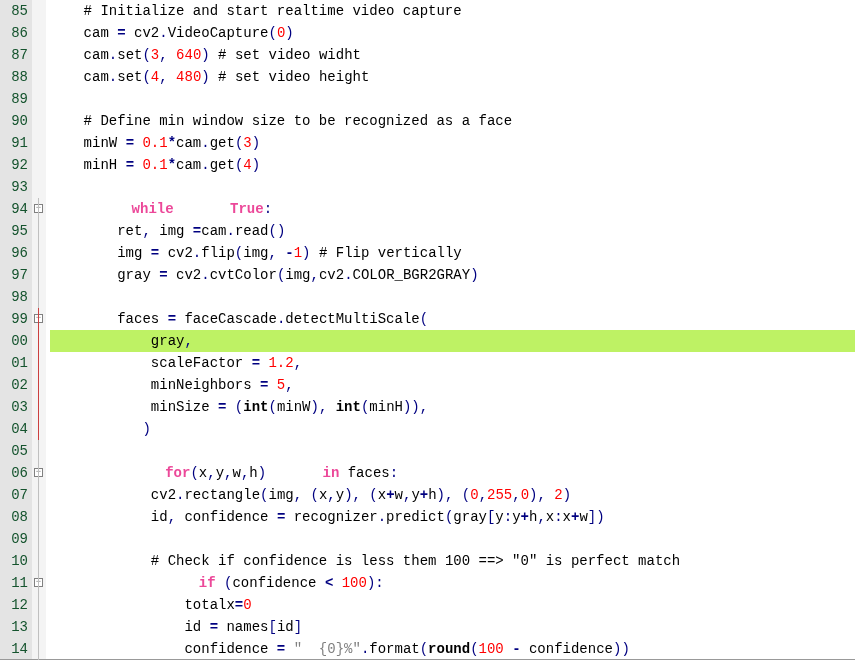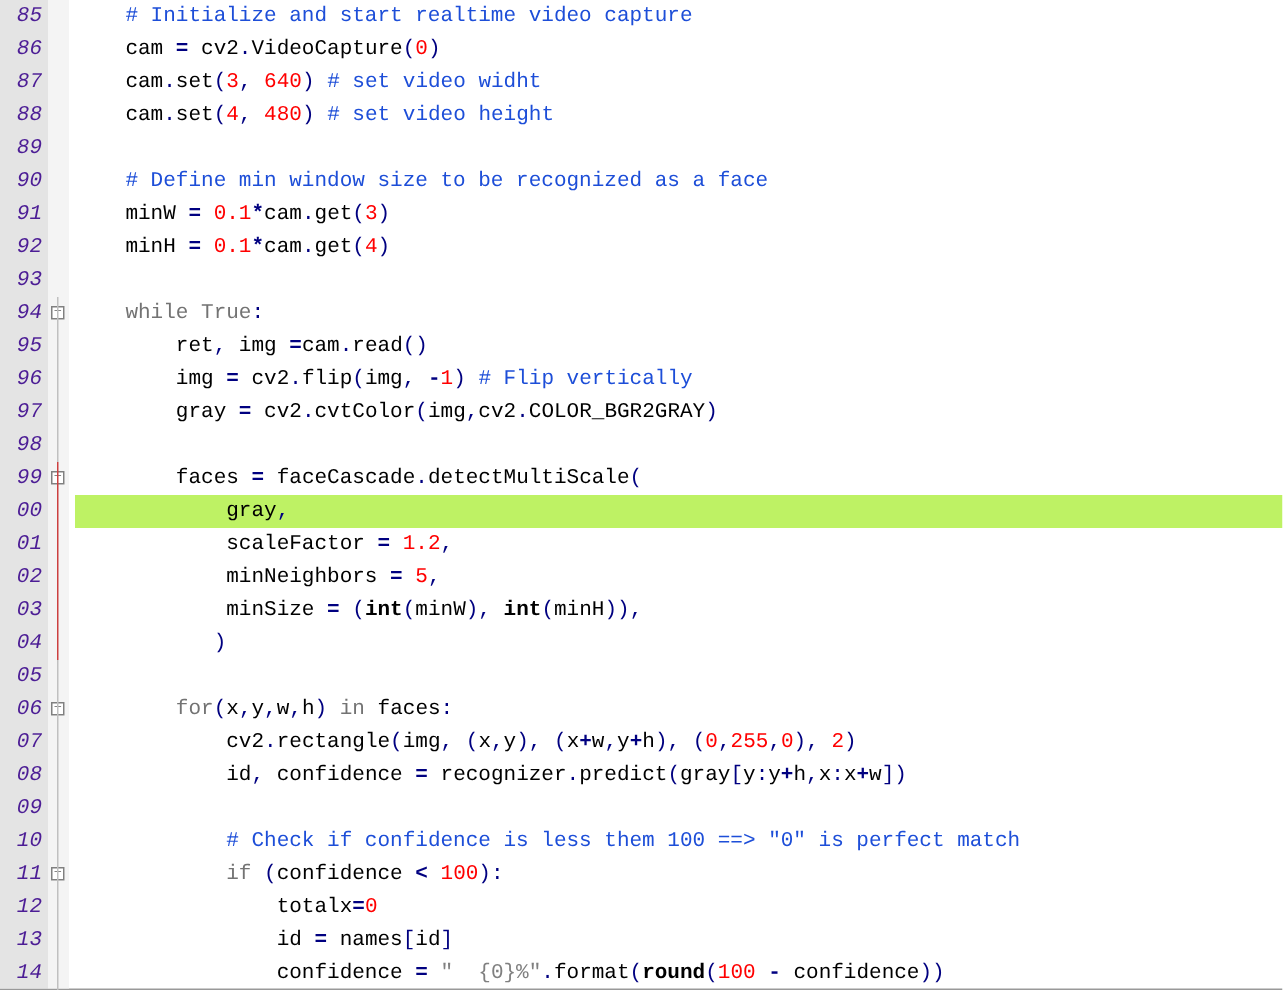--- a/index.html
+++ b/index.html
@@ -13,25 +13,24 @@
   }
   .editor {
     display:flex;
     height:660px;
     white-space:pre;
     border-bottom:1px solid #999;
   }
   .gutter {
     flex:0 0 32px;
     background:#e4e4e4;
-    color:#4c1d95;
+    color:#14532d;
     text-align:right;
     padding-right:4px;
     user-select:none;
-    font-style:italic;
   }
   .gutter .ln { height:22px; }
   .fold {
     flex:0 0 14px;
     background:#f4f4f4;
     position:relative;
   }
   .fold .cell { height:22px; position:relative; }
   .fold .box {
     position:absolute; left:2px; top:6px;
@@ -48,22 +47,22 @@
   }
   .fold .vgrey { background:#c0c0c0; }
   .fold .vred  { background:#cc4040; }
   .code {
     flex:1 1 auto;
     padding-left:4px;
     position:relative;
   }
   .code .row { height:22px; }
   .code .hl  { background:#bef264; }
-  .c-comment  { color:#1d4ed8; }
-  .c-keyword  { color:#737373; font-weight:normal; }
+  .c-comment  { color:#000000; }
+  .c-keyword  { color:#ec4899; font-weight:bold;margin-left:48px; }
   .c-builtin  { color:#000000;font-weight:bold; }
   .c-ident    { color:#000000; }
   .c-number   { color:#ff0000; }
   .c-string   { color:#808080; }
   .c-op       { color:#000080; font-weight:bold; }
   .c-punct    { color:#000080; }
 </style>
 </head>
 <body>
 

